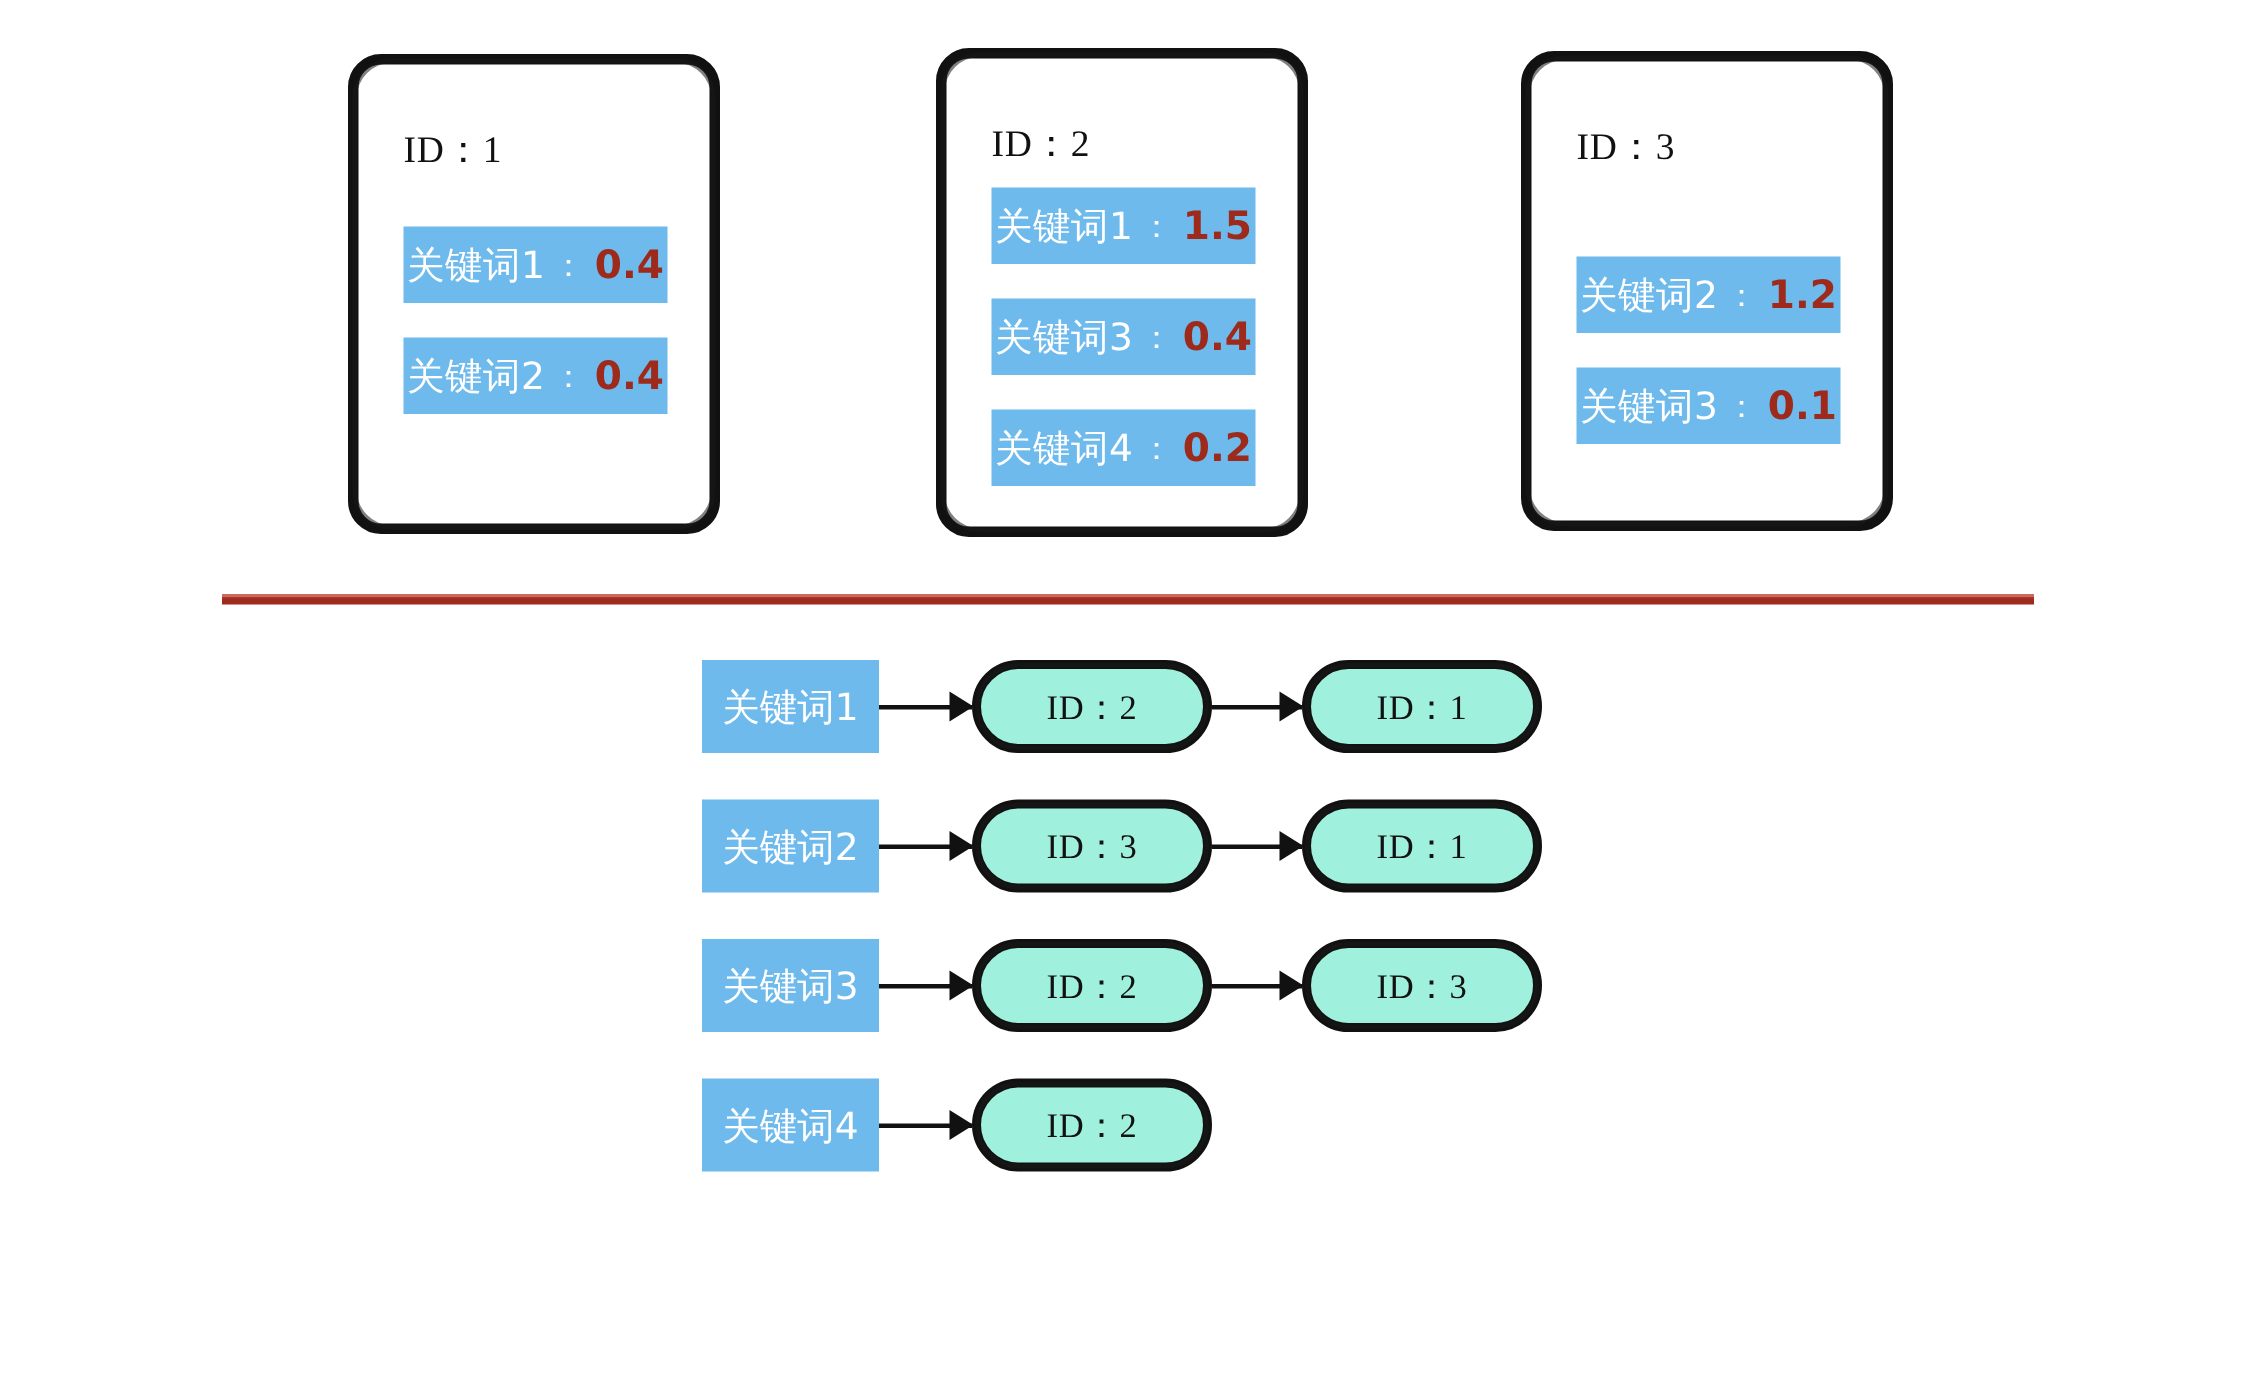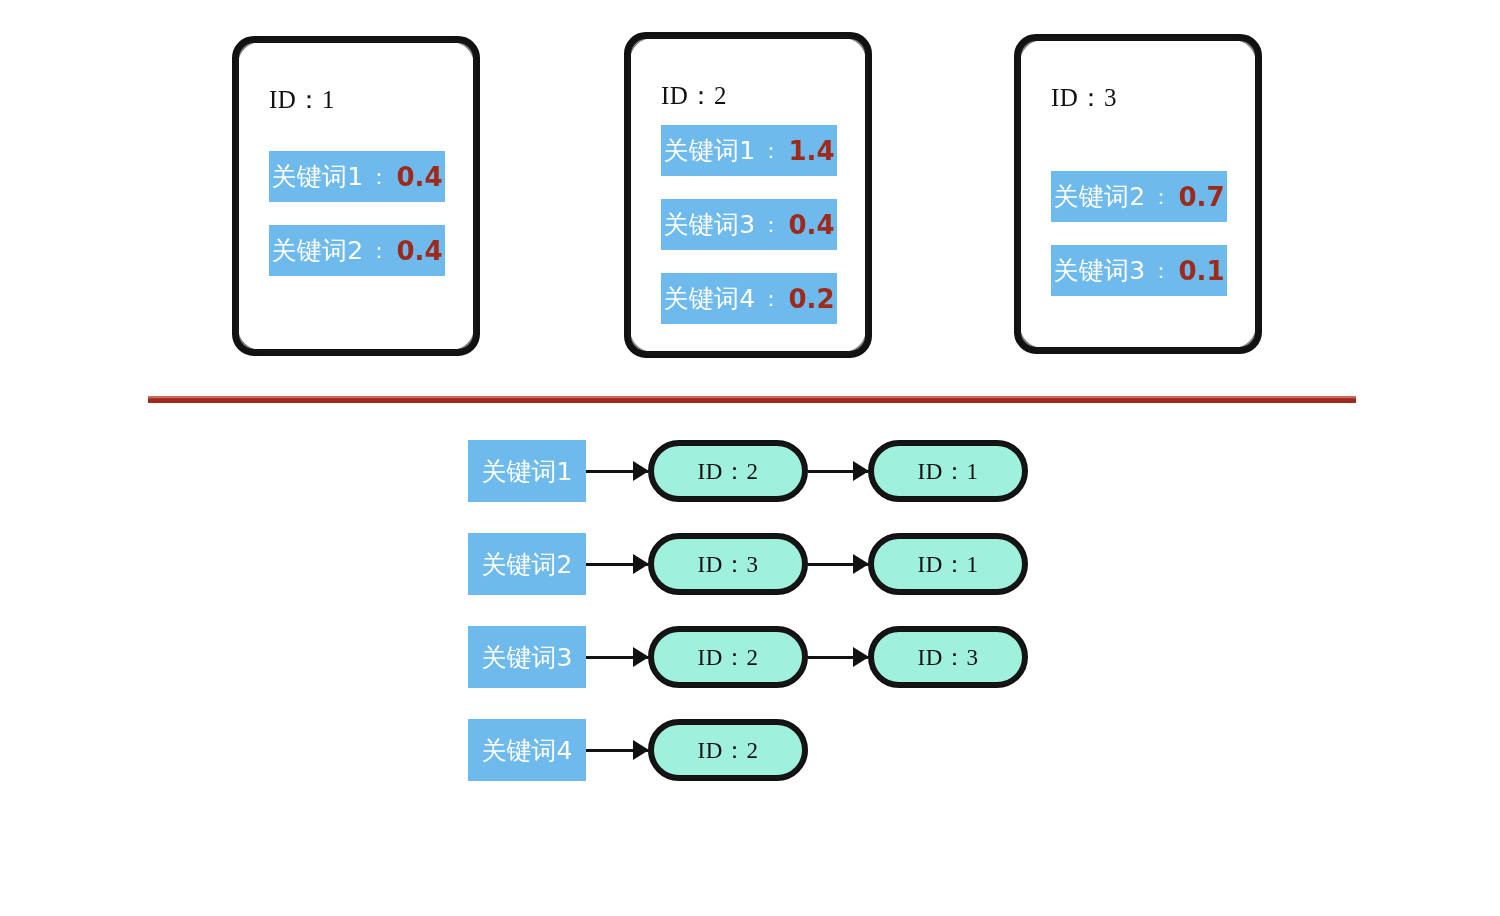--- a/index.html
+++ b/index.html
@@ -206,41 +206,41 @@
             <span class="kw-score">0.4</span>
           </div>
         </div>
       </div>
       <div class="doc-card" style="left: 624px; top: 32px; width: 248px; height: 326px;">
         <div class="doc-card-id">ID：2</div>
         <div class="kw-list" style="top: 86px;">
           <div class="kw-row">
             <span class="kw-term">关键词1</span>
             <span class="kw-sep">：</span>
-            <span class="kw-score">1.4</span>
+            <span class="kw-score">1.5</span>
           </div>
           <div class="kw-row">
             <span class="kw-term">关键词3</span>
             <span class="kw-sep">：</span>
             <span class="kw-score">0.4</span>
           </div>
           <div class="kw-row">
             <span class="kw-term">关键词4</span>
             <span class="kw-sep">：</span>
             <span class="kw-score">0.2</span>
           </div>
         </div>
       </div>
       <div class="doc-card" style="left: 1014px; top: 34px; width: 248px; height: 320px;">
         <div class="doc-card-id">ID：3</div>
         <div class="kw-list" style="top: 130px;">
           <div class="kw-row">
             <span class="kw-term">关键词2</span>
             <span class="kw-sep">：</span>
-            <span class="kw-score">0.7</span>
+            <span class="kw-score">1.2</span>
           </div>
           <div class="kw-row">
             <span class="kw-term">关键词3</span>
             <span class="kw-sep">：</span>
             <span class="kw-score">0.1</span>
           </div>
         </div>
       </div>
     </div>
 

